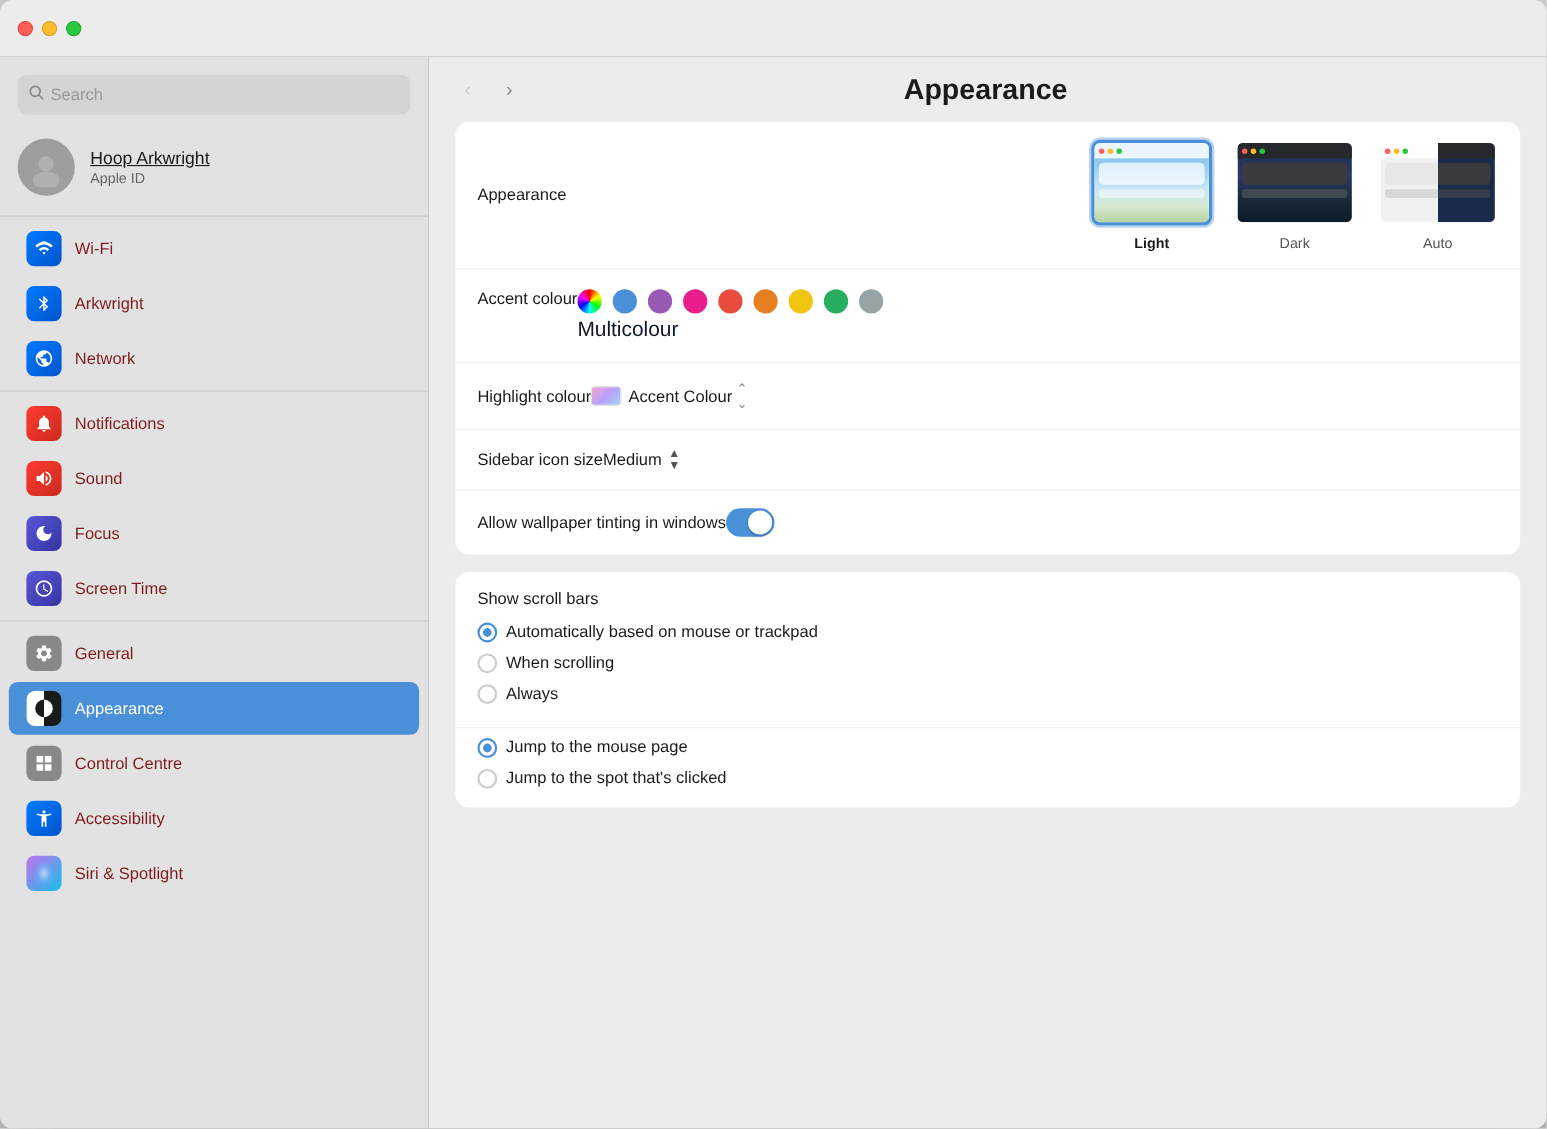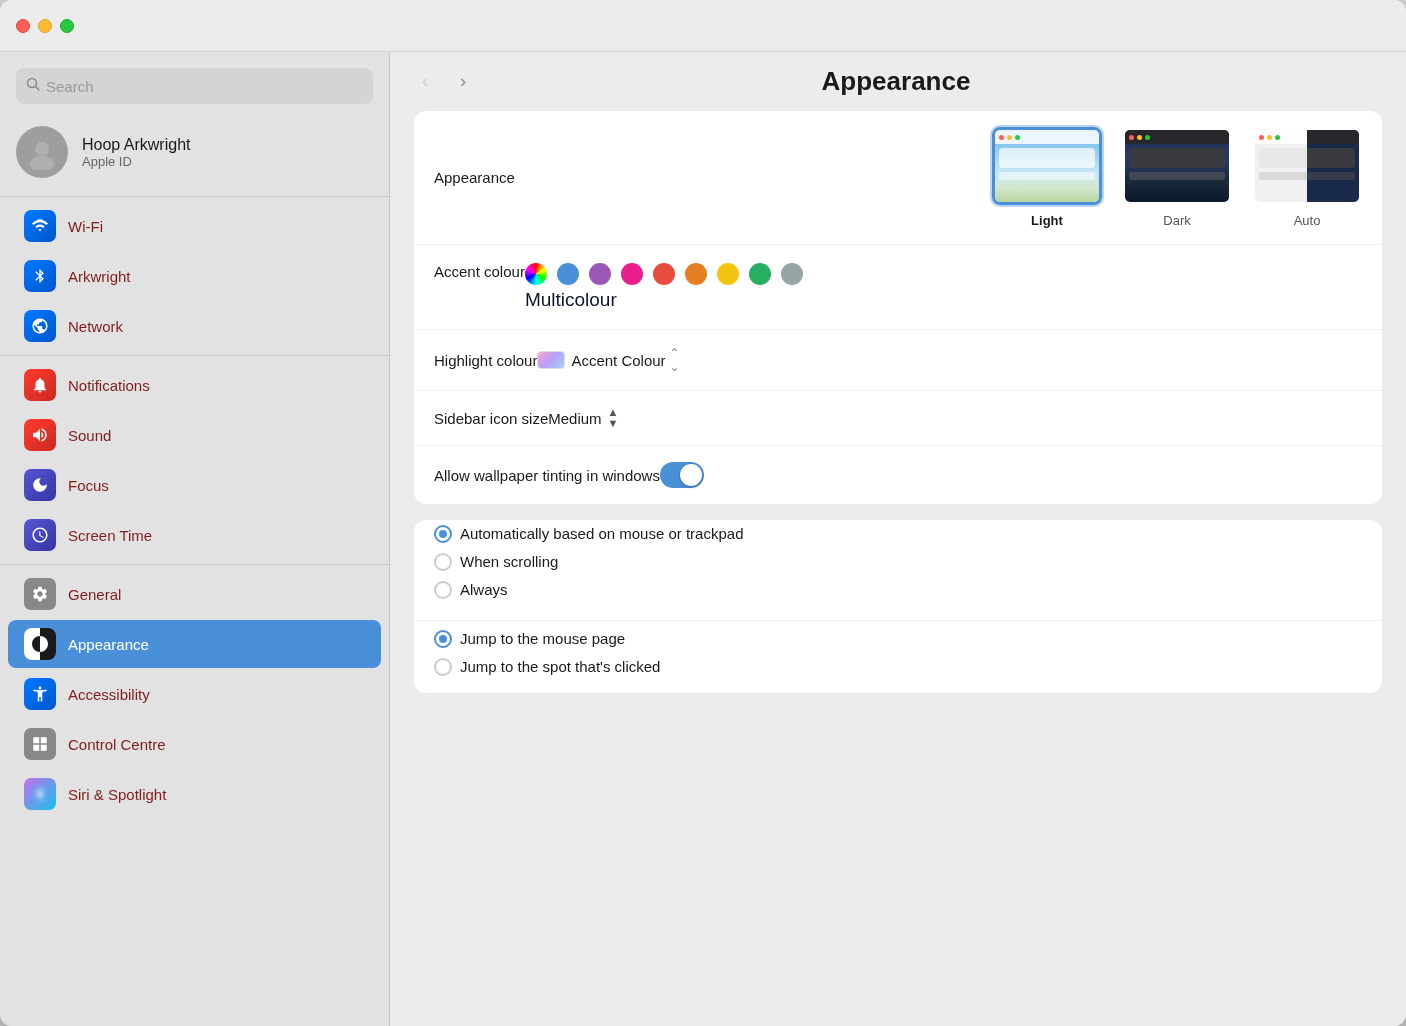--- a/index.html
+++ b/index.html
@@ -117,20 +117,21 @@
 
     .user-info {
       display: flex;
       flex-direction: column;
     }
 
     .user-name {
       font-size: 16px;
       font-weight: 500;
       color: #1a1a1a;
+      text-decoration: underline;
     }
 
     .user-subtitle {
       font-size: 13px;
       color: #666;
     }
 
     .sidebar-divider {
       height: 1px;
       background: #c8c8c8;
@@ -606,35 +607,35 @@
       <div class="sidebar-item active">
         <div class="sidebar-icon icon-appearance" style="background:#1a1a1a; border-radius:8px; overflow:hidden;">
           <div style="width:32px; height:32px; background:linear-gradient(to right, white 50%, #1a1a1a 50%); display:flex; align-items:center; justify-content:center;">
             <div style="width:16px; height:16px; border-radius:50%; background:linear-gradient(to right, #1a1a1a 50%, white 50%);"></div>
           </div>
         </div>
         <span class="sidebar-item-label">Appearance</span>
       </div>
 
       <div class="sidebar-item">
+        <div class="sidebar-icon icon-controlcentre">
+          <svg width="18" height="18" viewBox="0 0 24 24" fill="white">
+            <path d="M3 3h8v8H3V3zm0 10h8v8H3v-8zm10-10h8v8h-8V3zm0 10h8v8h-8v-8z"></path>
+          </svg>
+        </div>
+        <span class="sidebar-item-label">Control Centre</span>
+      </div>
+
+      <div class="sidebar-item">
         <div class="sidebar-icon icon-accessibility">
           <svg width="18" height="18" viewBox="0 0 24 24" fill="white">
             <path d="M20.5 6c-2.61.7-5.67 1-8.5 1s-5.89-.3-8.5-1L3 8c1.86.5 4 .83 6 1v13h2v-6h2v6h2V9c2-.17 4.14-.5 6-1l-.5-2zM12 6c1.1 0 2-.9 2-2s-.9-2-2-2-2 .9-2 2 .9 2 2 2z"></path>
           </svg>
         </div>
         <span class="sidebar-item-label">Accessibility</span>
-      </div>
-
-      <div class="sidebar-item">
-        <div class="sidebar-icon icon-controlcentre">
-          <svg width="18" height="18" viewBox="0 0 24 24" fill="white">
-            <path d="M3 3h8v8H3V3zm0 10h8v8H3v-8zm10-10h8v8h-8V3zm0 10h8v8h-8v-8z"></path>
-          </svg>
-        </div>
-        <span class="sidebar-item-label">Control Centre</span>
       </div>
 
       <div class="sidebar-item">
         <div class="sidebar-icon" style="background: linear-gradient(135deg, #c471ed, #12c2e9); border-radius:7px; overflow:hidden; width:32px; height:32px; display:flex; align-items:center; justify-content:center;">
           <div style="width:16px; height:20px; background:radial-gradient(ellipse at center, rgba(255,255,255,0.6) 0%, rgba(100,200,255,0.3) 50%, rgba(200,100,255,0.2) 100%); border-radius:50% 50% 40% 40%; filter: blur(1px);"></div>
         </div>
         <span class="sidebar-item-label">Siri &amp; Spotlight</span>
       </div>
     </div>
 
@@ -755,20 +756,21 @@
             <div class="row-content">
               <div class="toggle">
                 <div class="toggle-knob"></div>
               </div>
             </div>
           </div>
         </div>
 
         <div class="card">
 
+          <div class="section-label">Show scroll bars</div>
           <div class="radio-group">
             <div class="radio-option">
               <div class="radio-circle checked"></div>
               <span class="radio-label">Automatically based on mouse or trackpad</span>
             </div>
             <div class="radio-option">
               <div class="radio-circle"></div>
               <span class="radio-label">When scrolling</span>
             </div>
             <div class="radio-option">

